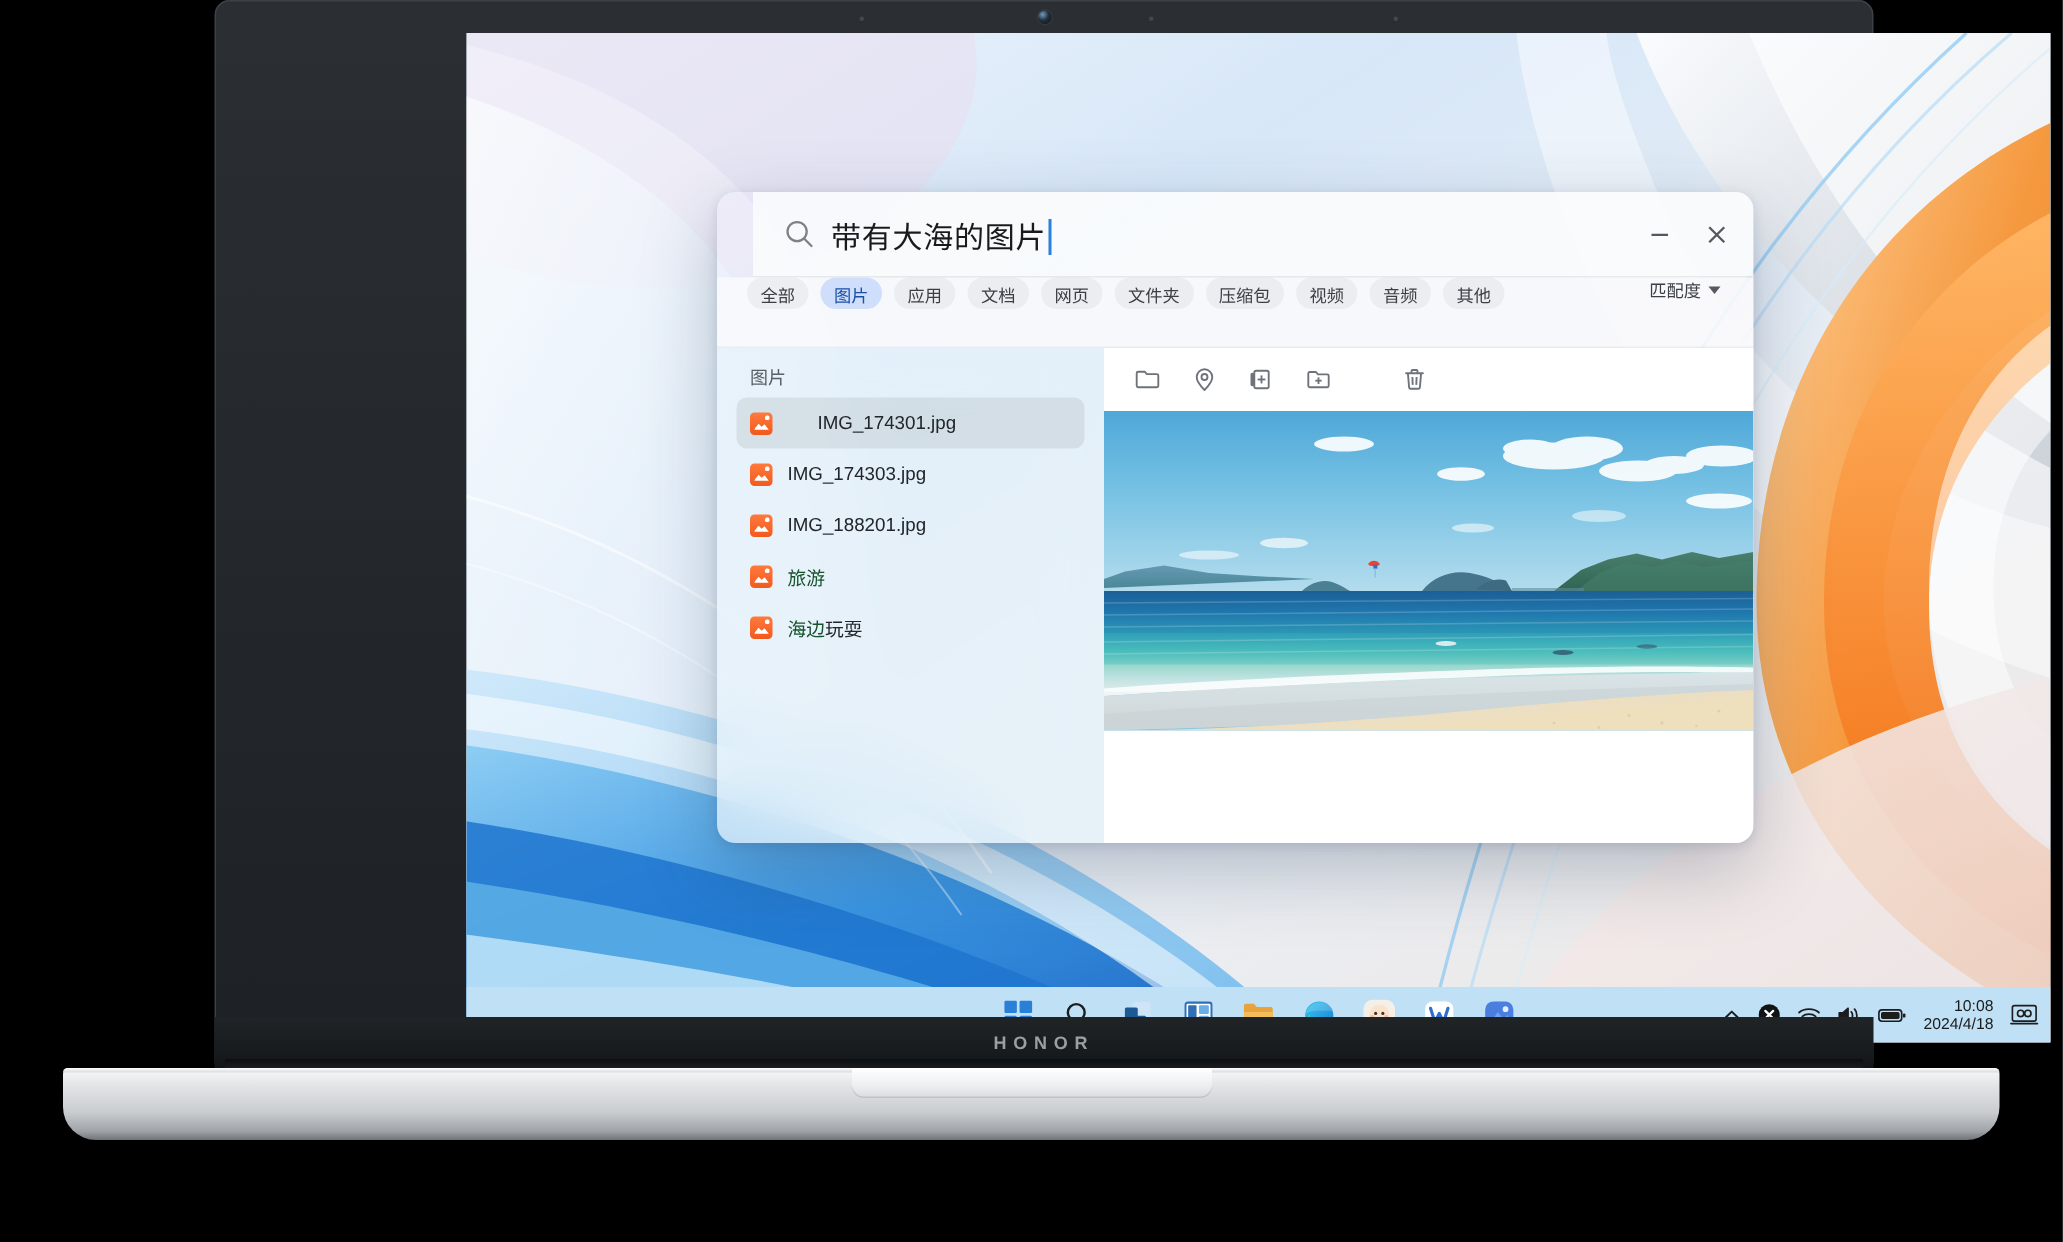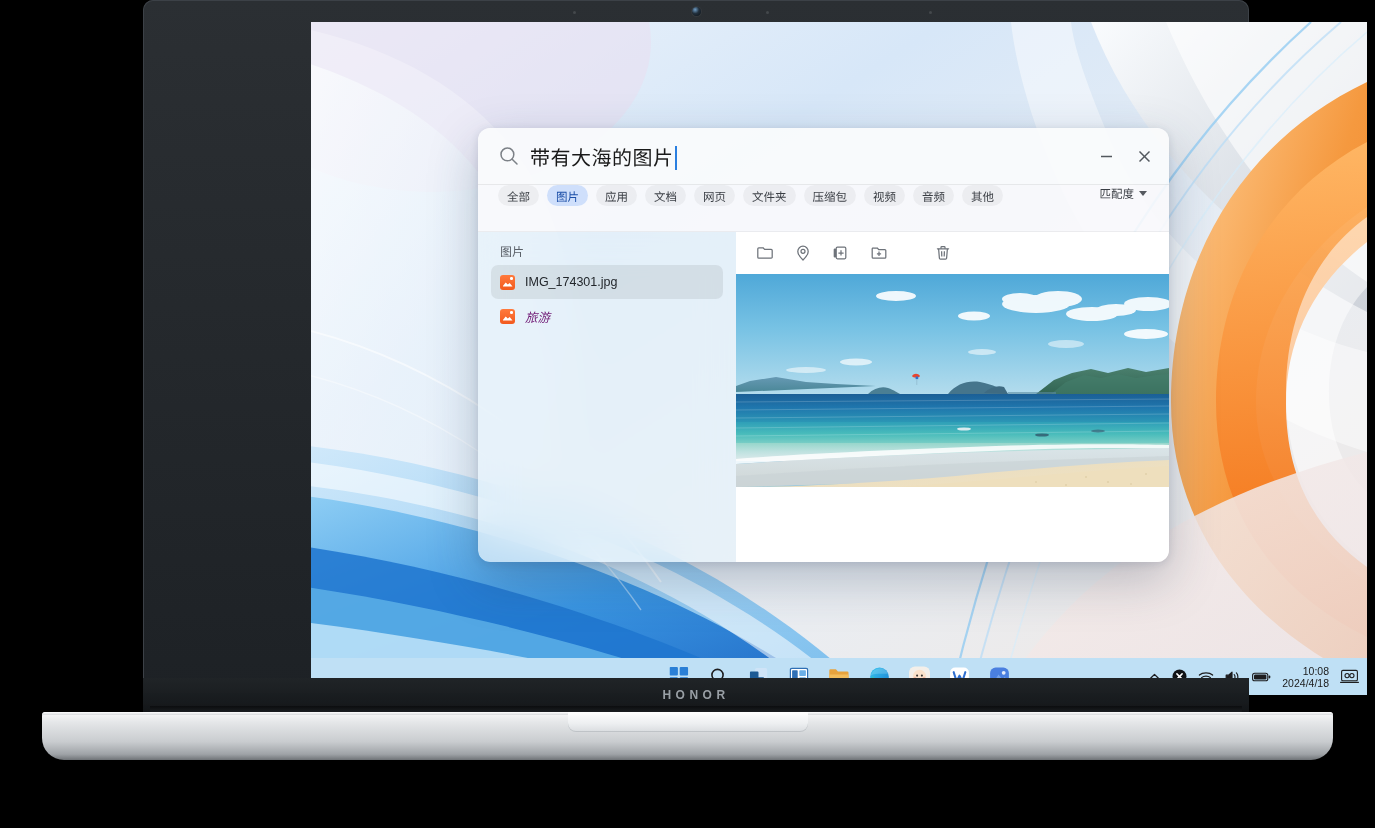--- a/index.html
+++ b/index.html
@@ -53,21 +53,21 @@
           width:16px;height:3px;border-radius:2px;background:#1c6fd0;}
   .tray{position:absolute;right:8px;display:flex;align-items:center;gap:11px;height:37px;}
   .tray-clock{font-size:10.5px;line-height:12px;color:#1b1b1b;text-align:right;}
   .tray-ico{display:flex;align-items:center;justify-content:center;}
 
   
   .searchwin{position:absolute;left:335px;top:128px;width:691px;height:434px;
              border-radius:12px;overflow:hidden;
              box-shadow:0 18px 50px rgba(40,60,90,.28),0 2px 8px rgba(40,60,90,.14);}
   .sw-head{position:relative;height:56px;background:rgba(250,251,252,.93);
-           display:flex;align-items:center;border-bottom:1px solid rgba(0,0,0,.07);}
+           display:flex;align-items:center;border-bottom:1px solid rgba(0,0,0,.07);margin-left:24px;}
   .sw-searchicon{margin-left:20px;width:22px;height:22px;flex:0 0 auto;}
   .sw-query{margin-left:10px;font-size:20px;color:#1a1a1a;letter-spacing:.5px;white-space:nowrap;}
   .caret{display:inline-block;width:2px;height:24px;background:#2a7fe0;vertical-align:-5px;margin-left:1px;}
   .sw-wctl{position:absolute;right:8px;top:0;height:56px;display:flex;align-items:center;gap:4px;}
   .wbtn{width:34px;height:30px;display:flex;align-items:center;justify-content:center;border-radius:5px;}
 
   .sw-filters{position:relative;height:46px;background:rgba(249,250,252,.90);
               display:flex;align-items:flex-start;padding:0 20px;
               border-bottom:1px solid rgba(0,0,0,.05);}
   .chip{height:21px;padding:0 9px;border-radius:11px;background:rgba(0,0,0,.045);
@@ -76,28 +76,28 @@
   .sortbox{position:absolute;right:22px;display:flex;align-items:center;gap:5px;
            font-size:11.5px;color:#3b3f45;}
   .caret-dn{width:0;height:0;border-left:4px solid transparent;border-right:4px solid transparent;
             border-top:5px solid #55595f;}
 
   .sw-body{display:flex;height:332px;}
   .sw-left{width:258px;position:relative;background:rgba(231,242,250,.72);backdrop-filter:blur(18px);}
   .sw-left-inner{position:absolute;inset:0;padding:10px 0 0 0;overflow:hidden;}
   .grp-title{font-size:12px;color:#5a6068;padding:0 0 6px 22px;}
   .fitem{height:34px;margin:0 13px;border-radius:7px;display:flex;align-items:center;padding-left:9px;}
-  .fitem.sel{background:rgba(0,0,0,.075);}
+  .fitem.sel{background:rgba(0,0,0,.075);gap:20px;}
   .fico{width:15px;height:15px;border-radius:3px;flex:0 0 auto;margin-right:10px;position:relative;
         background:linear-gradient(180deg,#ff7a3d,#f2591d);}
   .fico:after{content:"";position:absolute;left:2.5px;bottom:3px;width:10px;height:6px;
         background:#fff;clip-path:polygon(0 100%,32% 34%,53% 68%,72% 40%,100% 100%);}
   .fico:before{content:"";position:absolute;left:10px;top:2.5px;width:2.5px;height:2.5px;border-radius:50%;background:#fff;}
   .fname{font-size:12.5px;color:#22262b;white-space:nowrap;}
-  .fname .hl{color:#701a75;font-style:italic;}
+  .fname .hl{color:#14532d;}
 
   .sw-right{width:433px;background:#fff;position:relative;}
   .rtoolbar{height:42px;display:flex;align-items:center;gap:19px;padding-left:19px;}
   .tico{width:19px;height:19px;display:flex;align-items:center;justify-content:center;}
   .preview{position:absolute;left:0;top:42px;width:433px;height:213px;overflow:hidden;background:#8fc6e0;}
   .preview svg{display:block;width:100%;height:100%;}
 </style>
 </head>
 <body>
 
@@ -238,21 +238,33 @@
           <div class="sw-left">
             <div class="sw-left-inner">
               <div class="grp-title">图片</div>
 
               <div class="fitem sel">
                 <span class="fico"></span>
                 <span class="fname">IMG_174301.jpg</span>
               </div>
               <div class="fitem">
                 <span class="fico"></span>
+                <span class="fname">IMG_174303.jpg</span>
+              </div>
+              <div class="fitem">
+                <span class="fico"></span>
+                <span class="fname">IMG_188201.jpg</span>
+              </div>
+              <div class="fitem">
+                <span class="fico"></span>
                 <span class="fname"><span class="hl">旅游</span><span></span></span>
+              </div>
+              <div class="fitem">
+                <span class="fico"></span>
+                <span class="fname"><span class="hl">海边</span><span>玩耍</span></span>
               </div>
             </div>
           </div>
 
           <div class="sw-right">
 
             <div class="rtoolbar">
               <span class="tico">
                 <svg width="18" height="18" viewBox="0 0 18 18" fill="none" stroke="#6e737a" stroke-width="1.25">
                   <path d="M1.8 5.2 V13.2 a1 1 0 0 0 1 1 H15.2 a1 1 0 0 0 1-1 V6.4 a1 1 0 0 0-1-1 H8.6 L7.1 3.8 H2.8 a1 1 0 0 0-1 1 Z" stroke-linejoin="round"></path>

